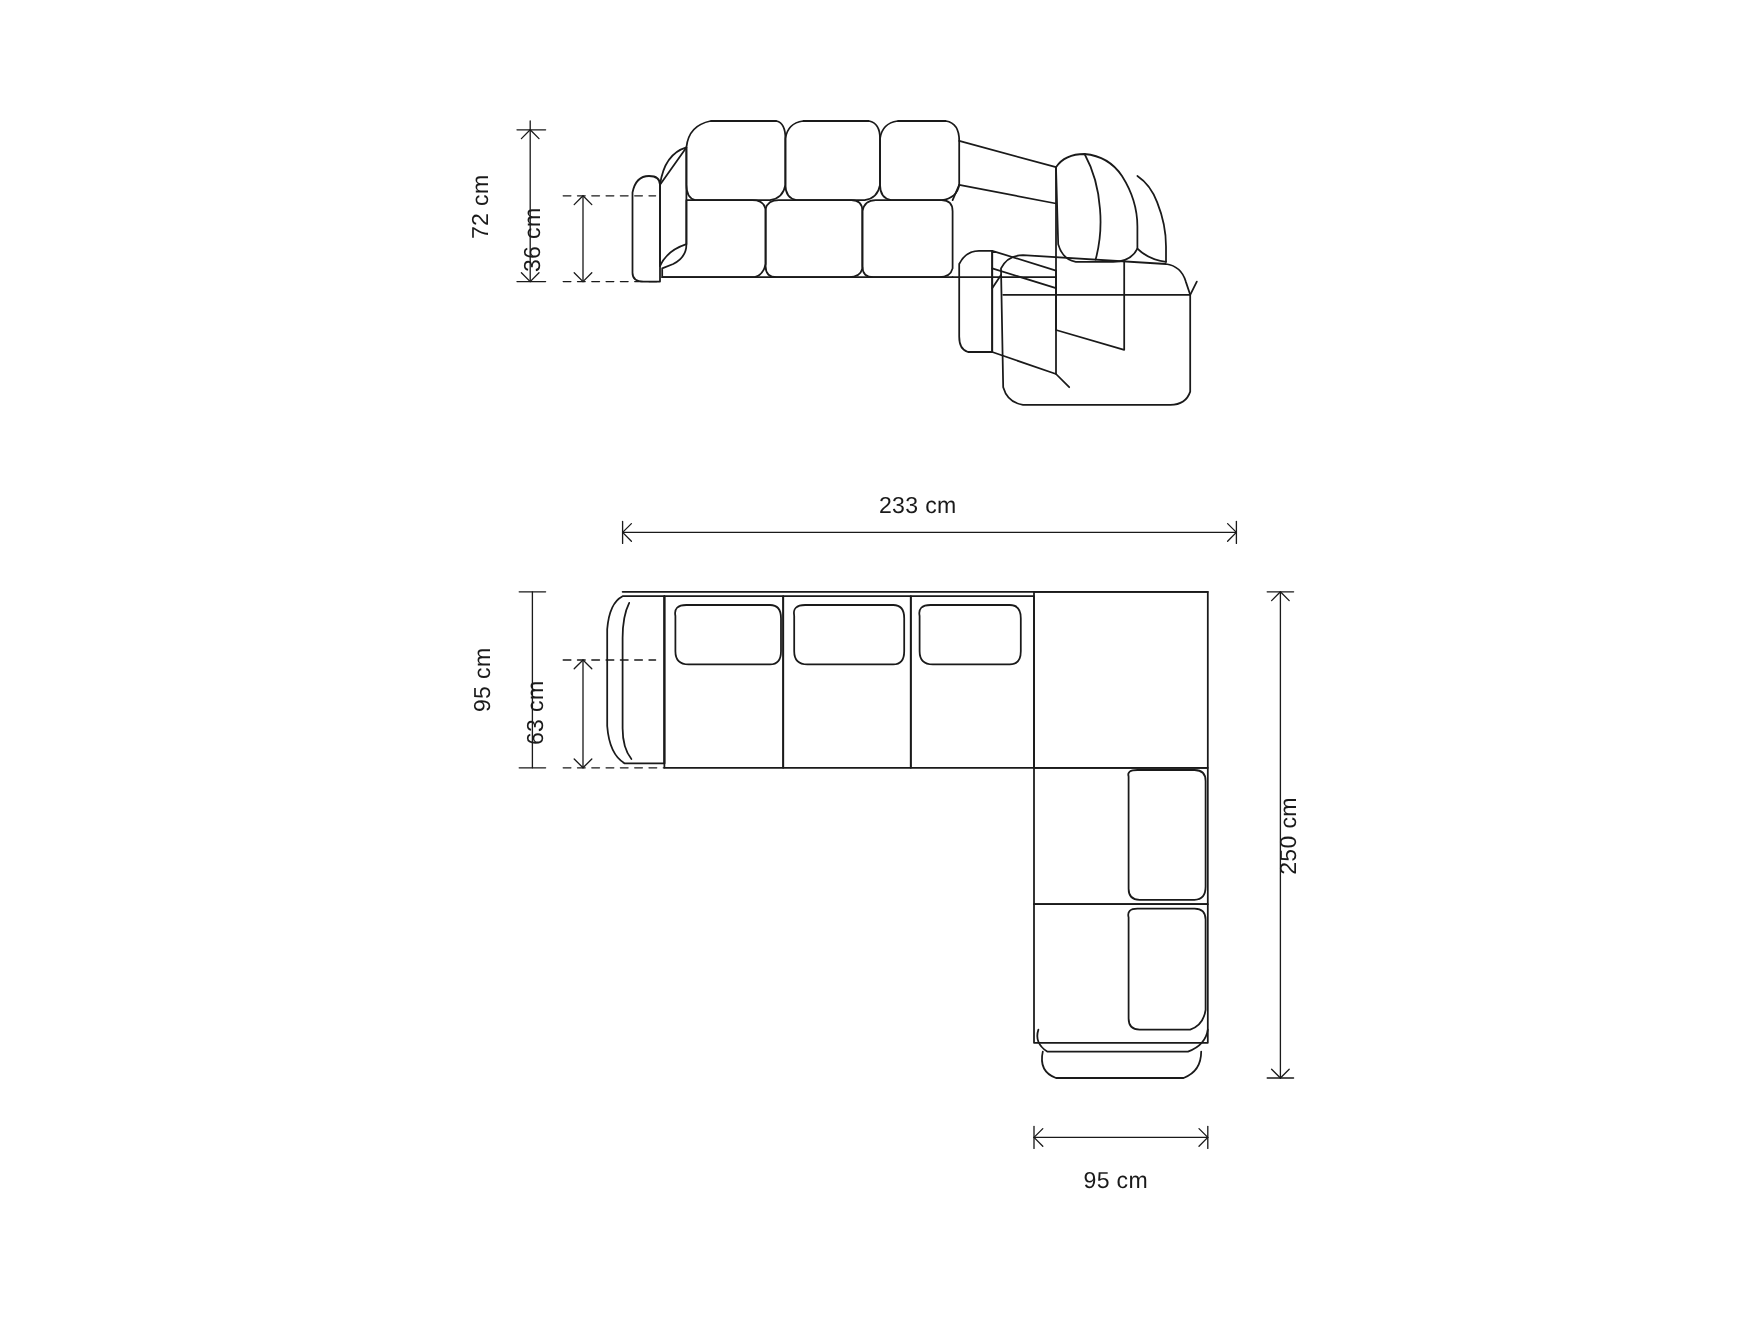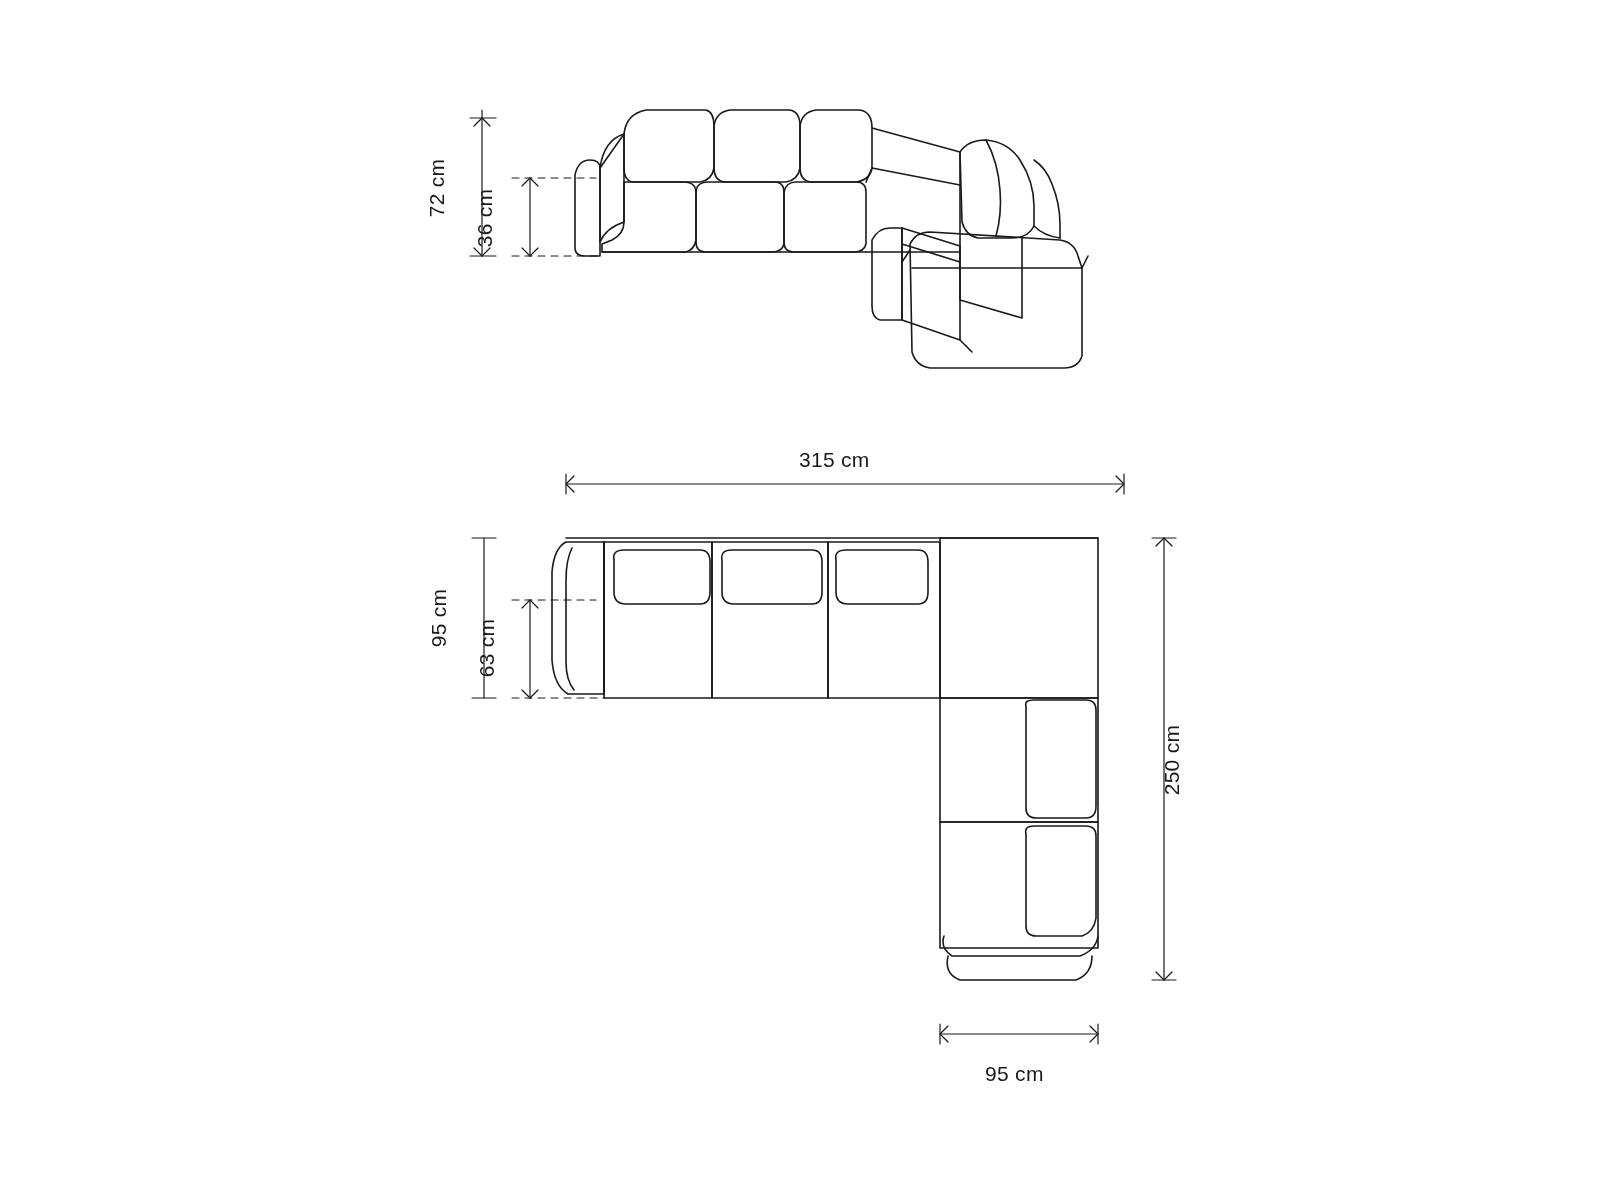--- a/index.html
+++ b/index.html
@@ -167,21 +167,21 @@
         <path d="M1098 1024 L1098 1044"></path>
       </g>
 
     </g>
   </svg>
 
   <div class="dim-label vert" style="left: 408px; top: 176px;">72 cm</div>
 
   <div class="dim-label vert" style="left: 456px; top: 206px;">36 cm</div>
 
-  <div class="dim-label" style="left: 799px; top: 448px;">315 cm</div>
+  <div class="dim-label" style="left: 799px; top: 448px;">233 cm</div>
 
   <div class="dim-label vert" style="left: 1137px; top: 748px;">250 cm</div>
 
   <div class="dim-label vert" style="left: 410px; top: 606px;">95 cm</div>
 
   <div class="dim-label vert" style="left: 458px; top: 636px;">63 cm</div>
 
   <div class="dim-label" style="left: 985px; top: 1062px;">95 cm</div>
 
 </div>

